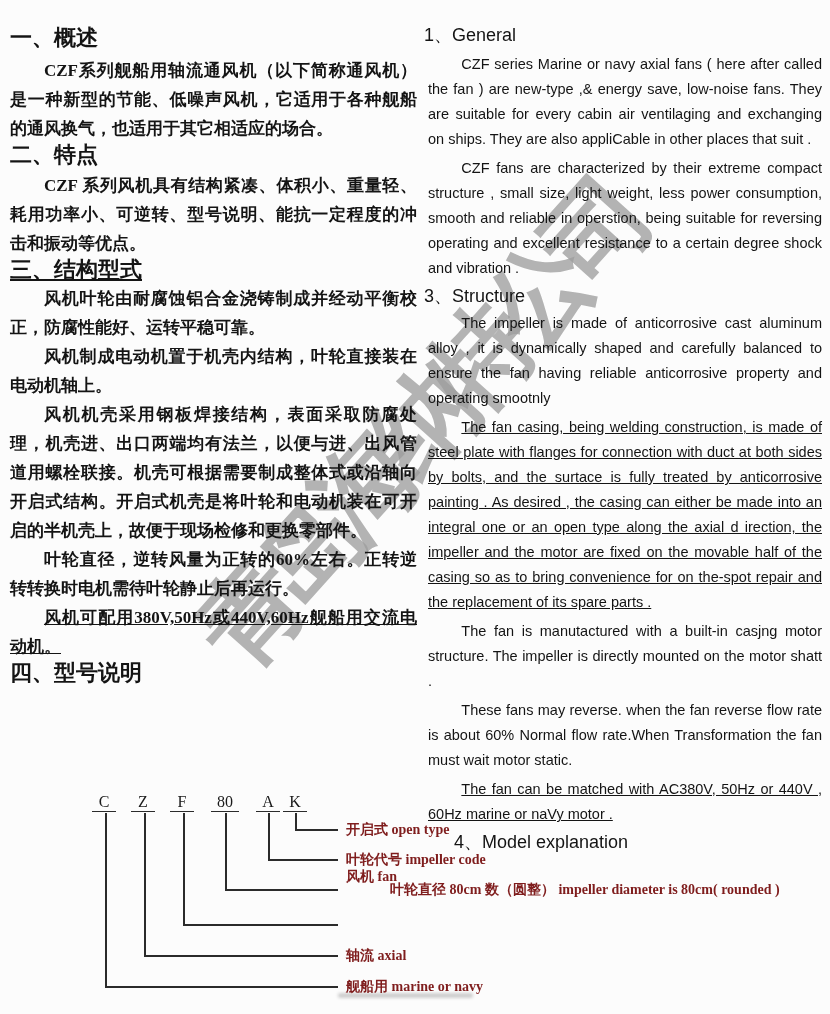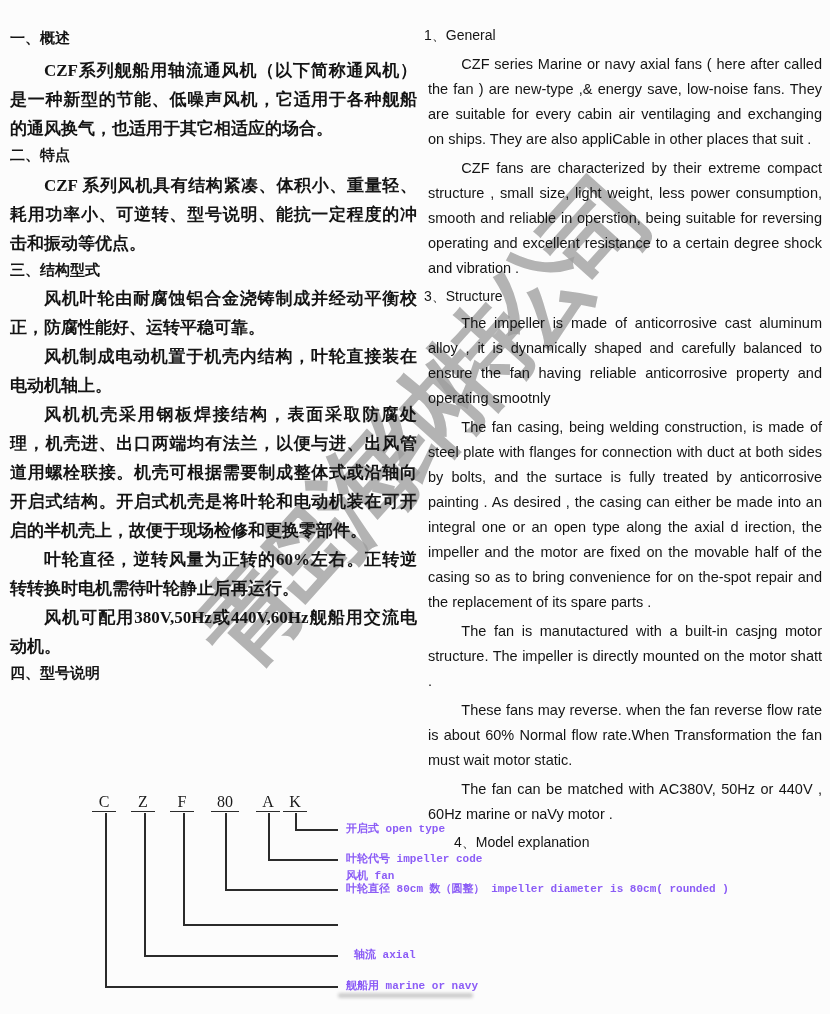--- a/index.html
+++ b/index.html
@@ -14,46 +14,46 @@
     transform:translate(-50%,-50%) rotate(-48deg);
     white-space:nowrap; font-weight:bold;
     font-size:102px; letter-spacing:-16px;
     color:rgba(158,158,158,0.78);
     pointer-events:none; user-select:none;
   }
   .content { position:absolute; inset:0; z-index:2; }
   
   .col-left  { position:absolute; left:10px;  top:26px; width:407px; }
   .col-right { position:absolute; left:424px; top:24px; width:402px; }
-  .zh-h { font-size:15px; font-weight:bold; line-height:24px; margin:0;
+  .zh-h { font-size:22px; font-weight:bold; line-height:24px; margin:0;
           font-family:"Liberation Serif","DejaVu Serif",serif; }
   p.zh  { font-size:17px; font-weight:bold; line-height:29px; margin:0;
           text-align:justify; text-indent:2em;
           font-family:"Liberation Serif","DejaVu Serif",serif; }
-  .en-h { font-size:14px; font-weight:normal; line-height:22px; margin:0; }
+  .en-h { font-size:18px; font-weight:normal; line-height:22px; margin:0; }
   p.en  { font-size:14.5px; line-height:25px; margin:4px; text-align:justify; text-indent:2.3em; }
   
-  .mb6{margin-bottom:6px;} .mb4{margin-bottom:4px;} .mb2{margin-bottom:2px;} .mb14{margin-bottom:14px;} .mb16{margin-bottom:16px;}
+  .mb6{margin-bottom:6px;} .mb4{margin-bottom:4px;} .mb2{margin-bottom:2px;text-decoration:underline;} .mb14{margin-bottom:14px;} .mb16{margin-bottom:16px;}
   .mb18{margin-bottom:18px;} .mb20{margin-bottom:20px;} .mb24{margin-bottom:24px;}
   .mb26{margin-bottom:26px;} .mb10{margin-bottom:10px;} .mb42{margin-bottom:42px;}
   .indent-h { padding-left:30px; }
   
   .diagram { position:absolute; inset:0; z-index:3; }
   .code-letter {
     position:absolute; display:inline-block; text-align:center;
     font-family:"Liberation Serif","DejaVu Serif",serif;
     font-size:16px; color:#1a1a1a; border-bottom:1.5px solid #2b2b2b;
     padding-bottom:1px; line-height:17px;
   }
   .vline { position:absolute; width:1.5px; background:#2b2b2b; }
   .hline { position:absolute; height:1.5px; background:#2b2b2b; }
   .code-label {
-    position:absolute; left:346px; font-size:11px; font-weight:600;
-    white-space:nowrap; color:#8b5cf6;
-    font-family:Liberation Mono, monospace;
+    position:absolute; left:346px; font-size:14px; font-weight:600;
+    white-space:nowrap; color:#7f1d1d;
+    font-family:Liberation Serif, serif;
   }
   .scan-artifact {
     position:absolute; left:338px; top:993px; width:135px; height:5px;
     background:rgba(170,170,170,0.55); filter:blur(1.5px); border-radius:2px;
   }
 </style>
 </head>
 <body>
 
 <div class="page">
@@ -101,29 +101,29 @@
       <div class="vline" style="left:295px; top:813px; height:17px;"></div>
       <div class="hline" style="left:295px; top:829px; width:43px;"></div>
       <div class="code-label" style="top:821px;">开启式 open type</div>
 
       <div class="vline" style="left:268px; top:813px; height:47px;"></div>
       <div class="hline" style="left:268px; top:859px; width:70px;"></div>
       <div class="code-label" style="top:851px;">叶轮代号 impeller code</div>
 
       <div class="vline" style="left:225px; top:813px; height:77px;"></div>
       <div class="hline" style="left:225px; top:889px; width:113px;"></div>
-      <div class="code-label" style="top:881px;">叶轮直径 80cm 数（圆整）  impeller diameter is 80cm( rounded )</div>
+      <div class="code-label" style="top:881px;margin-left:44px;">叶轮直径 80cm 数（圆整）  impeller diameter is 80cm( rounded )</div>
 
       <div class="vline" style="left:183px; top:813px; height:112px;"></div>
       <div class="hline" style="left:183px; top:924px; width:155px;"></div>
       <div class="code-label" style="top:868px;">风机 fan</div>
 
       <div class="vline" style="left:144px; top:813px; height:143px;"></div>
       <div class="hline" style="left:144px; top:955px; width:194px;"></div>
-      <div class="code-label" style="top:947px;margin-left:8px;">轴流 axial</div>
+      <div class="code-label" style="top:947px;">轴流 axial</div>
 
       <div class="vline" style="left:105px; top:813px; height:174px;"></div>
       <div class="hline" style="left:105px; top:986px; width:233px;"></div>
       <div class="code-label" style="top:978px;">舰船用  marine or navy</div>
     </div>
 
     <div class="scan-artifact"></div>
   </div>
 </div>
 

